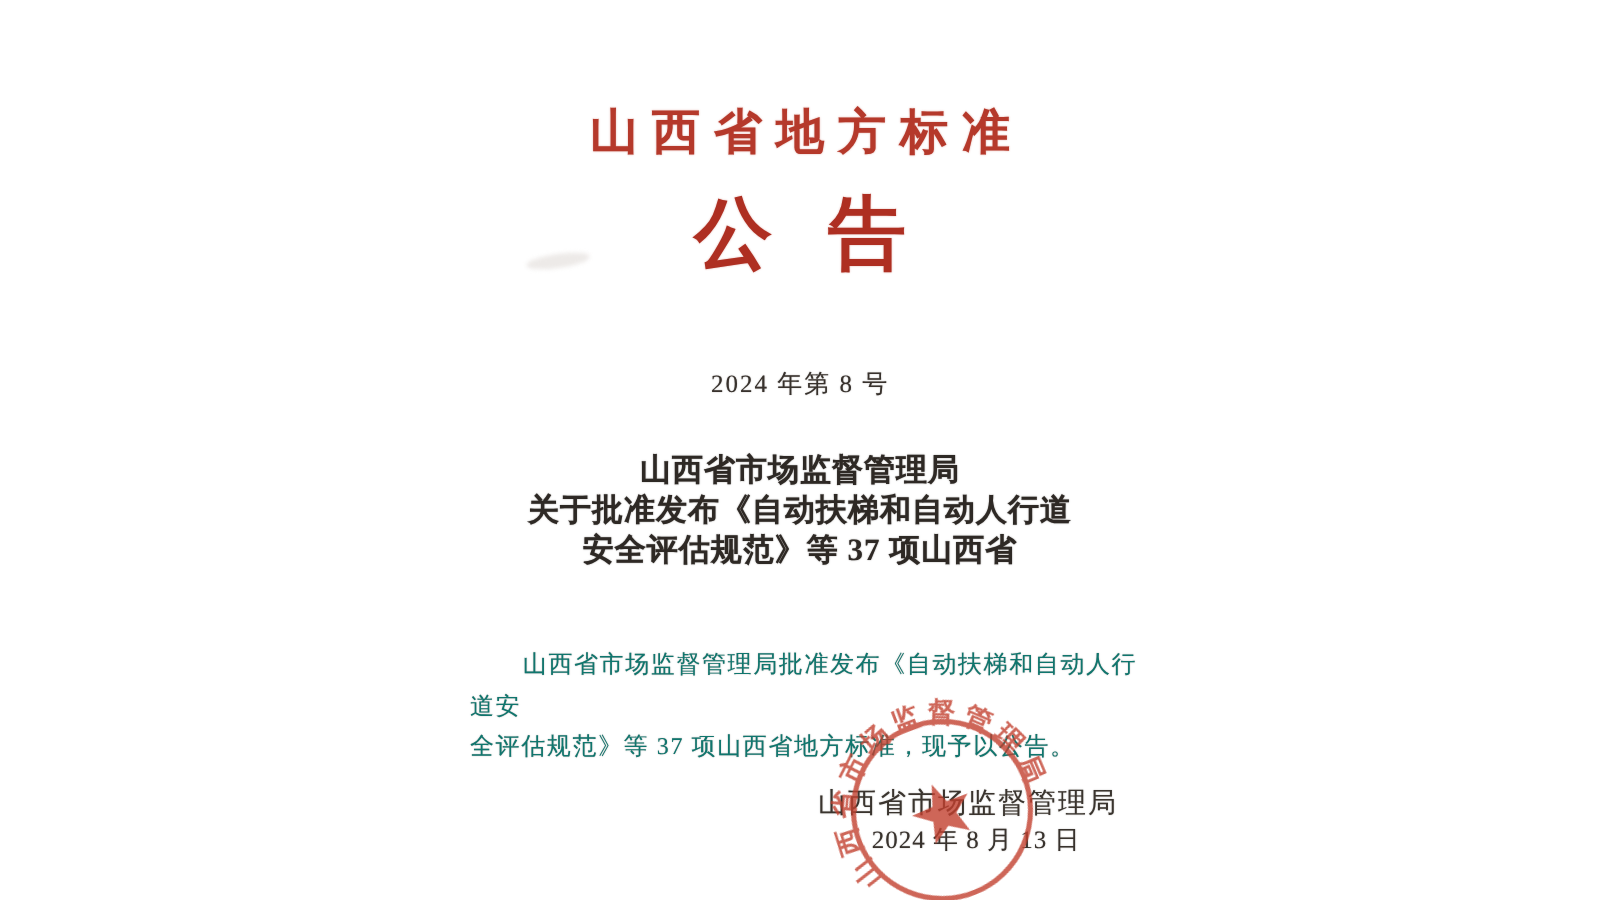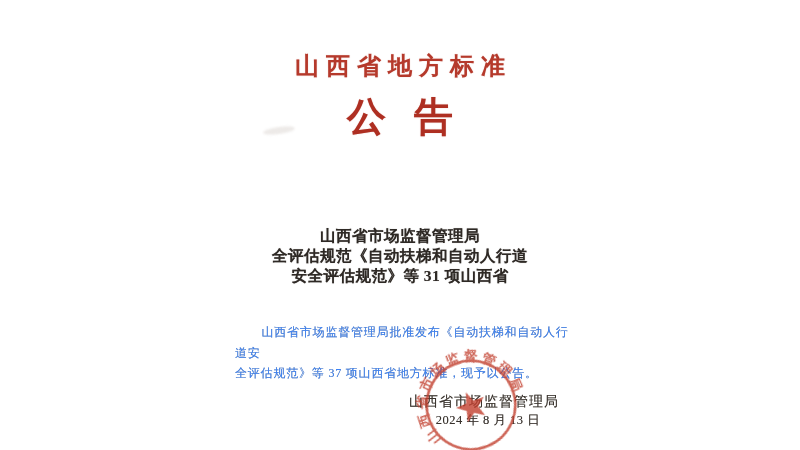--- a/index.html
+++ b/index.html
@@ -62,21 +62,21 @@
     font-weight: 700;
     line-height: 20px;
     letter-spacing: .5px;
     text-shadow: 0 0 .7px rgba(46,41,37,.6);
   }
 
   .body-paragraph {
     left: 235px;
     top: 322px;
     width: 334px;
-    color: #3b82f6;
+    color: #0f766e;
     font-size: 12px;
     line-height: 20.5px;
     letter-spacing: .8px;
     text-shadow: 0 0 .6px rgba(58,52,46,.5);
   }
   .body-paragraph .indent { text-indent: 2.2em; }
 
   .signature {
     left: 404px;
     top: 393px;
@@ -132,25 +132,26 @@
 </style>
 </head>
 <body>
 
 <div class="page">
 
   <div class="abs masthead-line">山西省地方标准</div>
 
   <div class="abs masthead-title">公告</div>
 
+  <div class="abs issue-number">2024 年第 8 号</div>
 
   <div class="abs doc-heading">
     <div>山西省市场监督管理局</div>
-    <div>全评估规范《自动扶梯和自动人行道</div>
-    <div>安全评估规范》等 31 项山西省</div>
+    <div>关于批准发布《自动扶梯和自动人行道</div>
+    <div>安全评估规范》等 37 项山西省</div>
   </div>
 
   <div class="abs body-paragraph">
     <div class="indent">山西省市场监督管理局批准发布《自动扶梯和自动人行道安</div>
     <div>全评估规范》等 37 项山西省地方标准，现予以公告。</div>
   </div>
 
   <div class="abs signature">山西省市场监督管理局</div>
 
   <div class="abs sign-date">2024 年 8 月 13 日</div>

